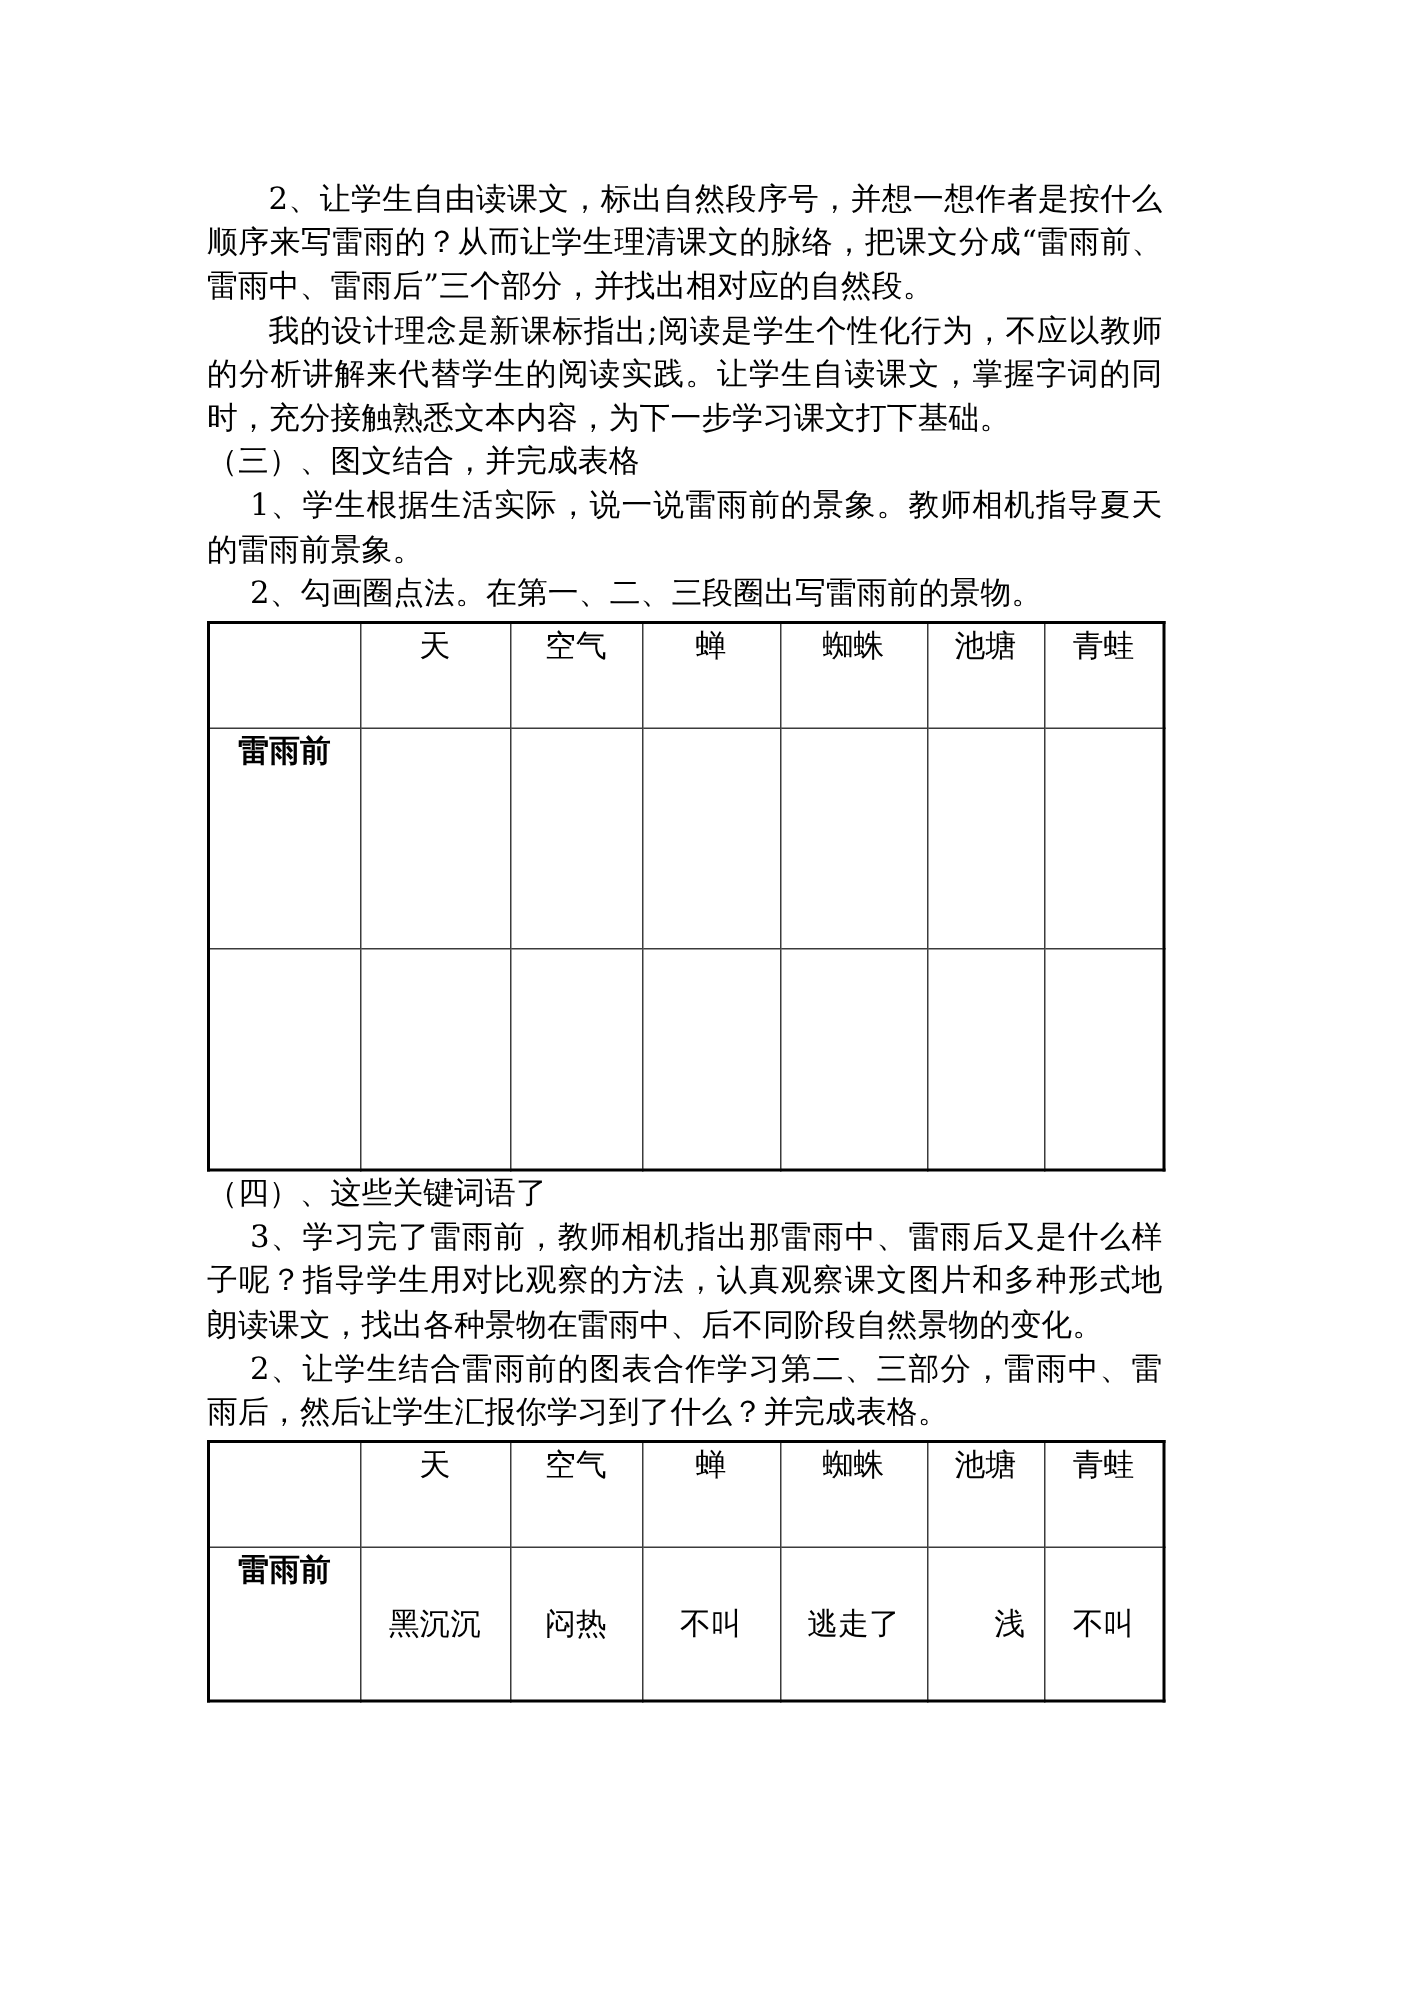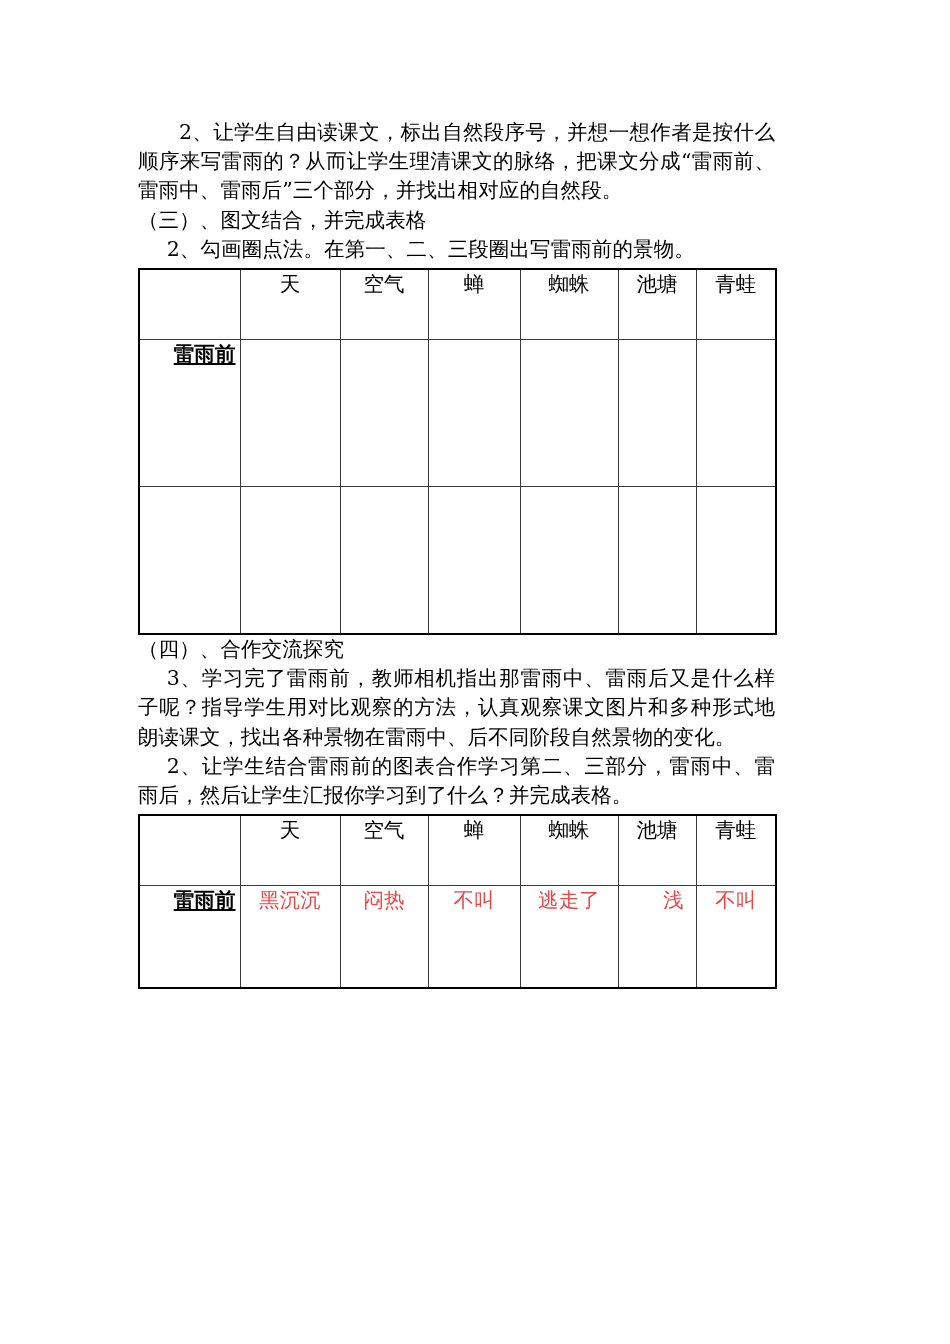--- a/index.html
+++ b/index.html
@@ -70,43 +70,45 @@
   .col-2 { width: 88px; }
   .col-3 { width: 92px; }
   .col-4 { width: 98px; }
   .col-5 { width: 78px; }
   .col-6 { width: 80px; }
 
   td.hdr-cell { text-align: center; height: 68px; }
   td.hdr-blank { height: 68px; }
   td.rowlabel {
     font-weight: bold;
-    text-align: right;
+    text-align: center;
     white-space: nowrap;
-    text-decoration: underline;
   }
   tr.r-tall td { height: 145px; }
   tr.r-tall2 td { height: 145px; }
   tr.r-mid td { height: 100px; }
   .val {
-    color: #ef4444;
+    color: #000000;
     text-align: center;
     display: block;
+    margin-top: 36px;
   }
   .rt { text-align: right; padding-right: 8px; }
   .empty-cell { }
 </style>
 </head>
 <body>
 
 <div class="page">
   <div class="doc-body">
 
     <p class="para">2、让学生自由读课文，标出自然段序号，并想一想作者是按什么顺序来写雷雨的？从而让学生理清课文的脉络，把课文分成“雷雨前、雷雨中、雷雨后”三个部分，并找出相对应的自然段。</p>
+    <p class="para">我的设计理念是新课标指出;阅读是学生个性化行为，不应以教师的分析讲解来代替学生的阅读实践。让学生自读课文，掌握字词的同时，充分接触熟悉文本内容，为下一步学习课文打下基础。</p>
     <p class="para-noindent">（三）、图文结合，并完成表格</p>
+    <p class="para-sub">1、学生根据生活实际，说一说雷雨前的景象。教师相机指导夏天的雷雨前景象。</p>
     <p class="para-sub">2、勾画圈点法。在第一、二、三段圈出写雷雨前的景物。</p>
 
     <div class="tbl-wrap">
       <table class="grid">
         <colgroup>
           <col class="col-label">
             <col class="col-1">
             <col class="col-2">
             <col class="col-3">
           <col class="col-4">
@@ -138,21 +140,21 @@
             <td class="empty-cell"></td>
             <td class="empty-cell"></td>
             <td class="empty-cell"></td>
             <td class="empty-cell"></td>
             <td class="empty-cell"></td>
           </tr>
         </tbody>
       </table>
     </div>
 
-    <p class="para-noindent">（四）、合作交流探究</p>
+    <p class="para-noindent">（四）、这些关键词语了</p>
     <p class="para-sub">3、学习完了雷雨前，教师相机指出那雷雨中、雷雨后又是什么样子呢？指导学生用对比观察的方法，认真观察课文图片和多种形式地朗读课文，找出各种景物在雷雨中、后不同阶段自然景物的变化。</p>
     <p class="para-sub">2、让学生结合雷雨前的图表合作学习第二、三部分，雷雨中、雷雨后，然后让学生汇报你学习到了什么？并完成表格。</p>
 
     <div class="tbl-wrap">
       <table class="grid">
         <colgroup>
           <col class="col-label">
             <col class="col-1">
             <col class="col-2">
             <col class="col-3">

